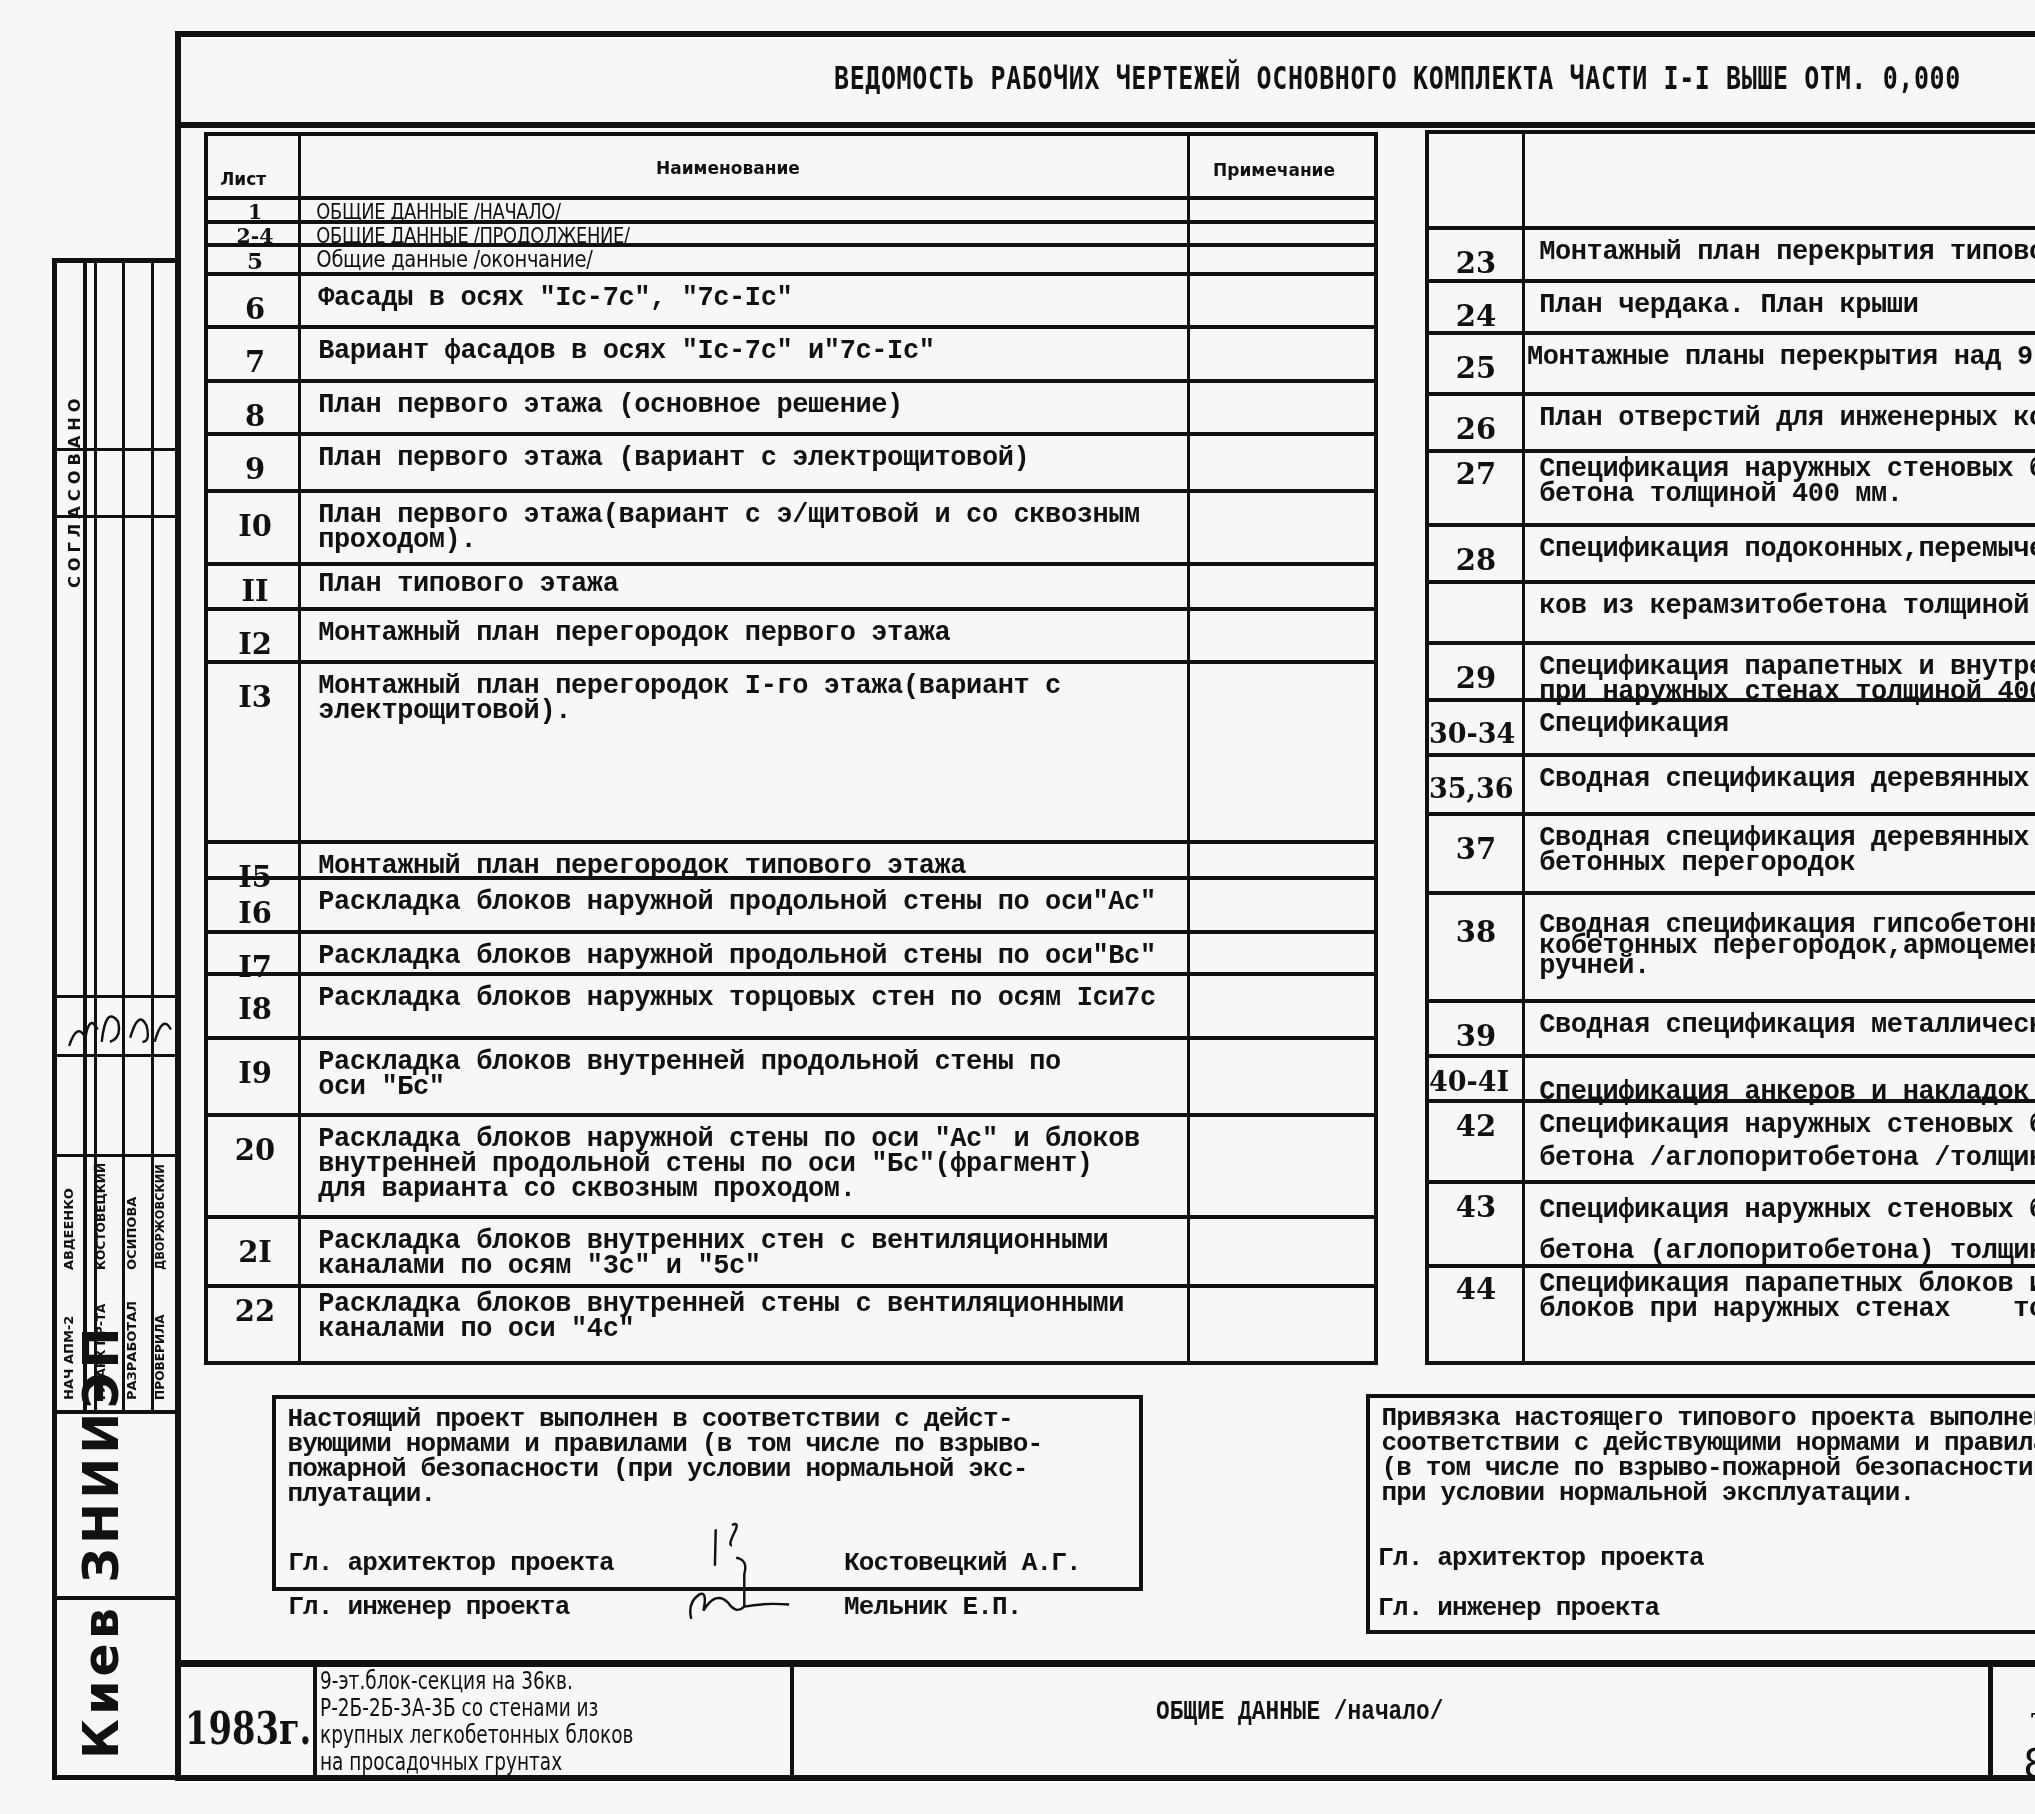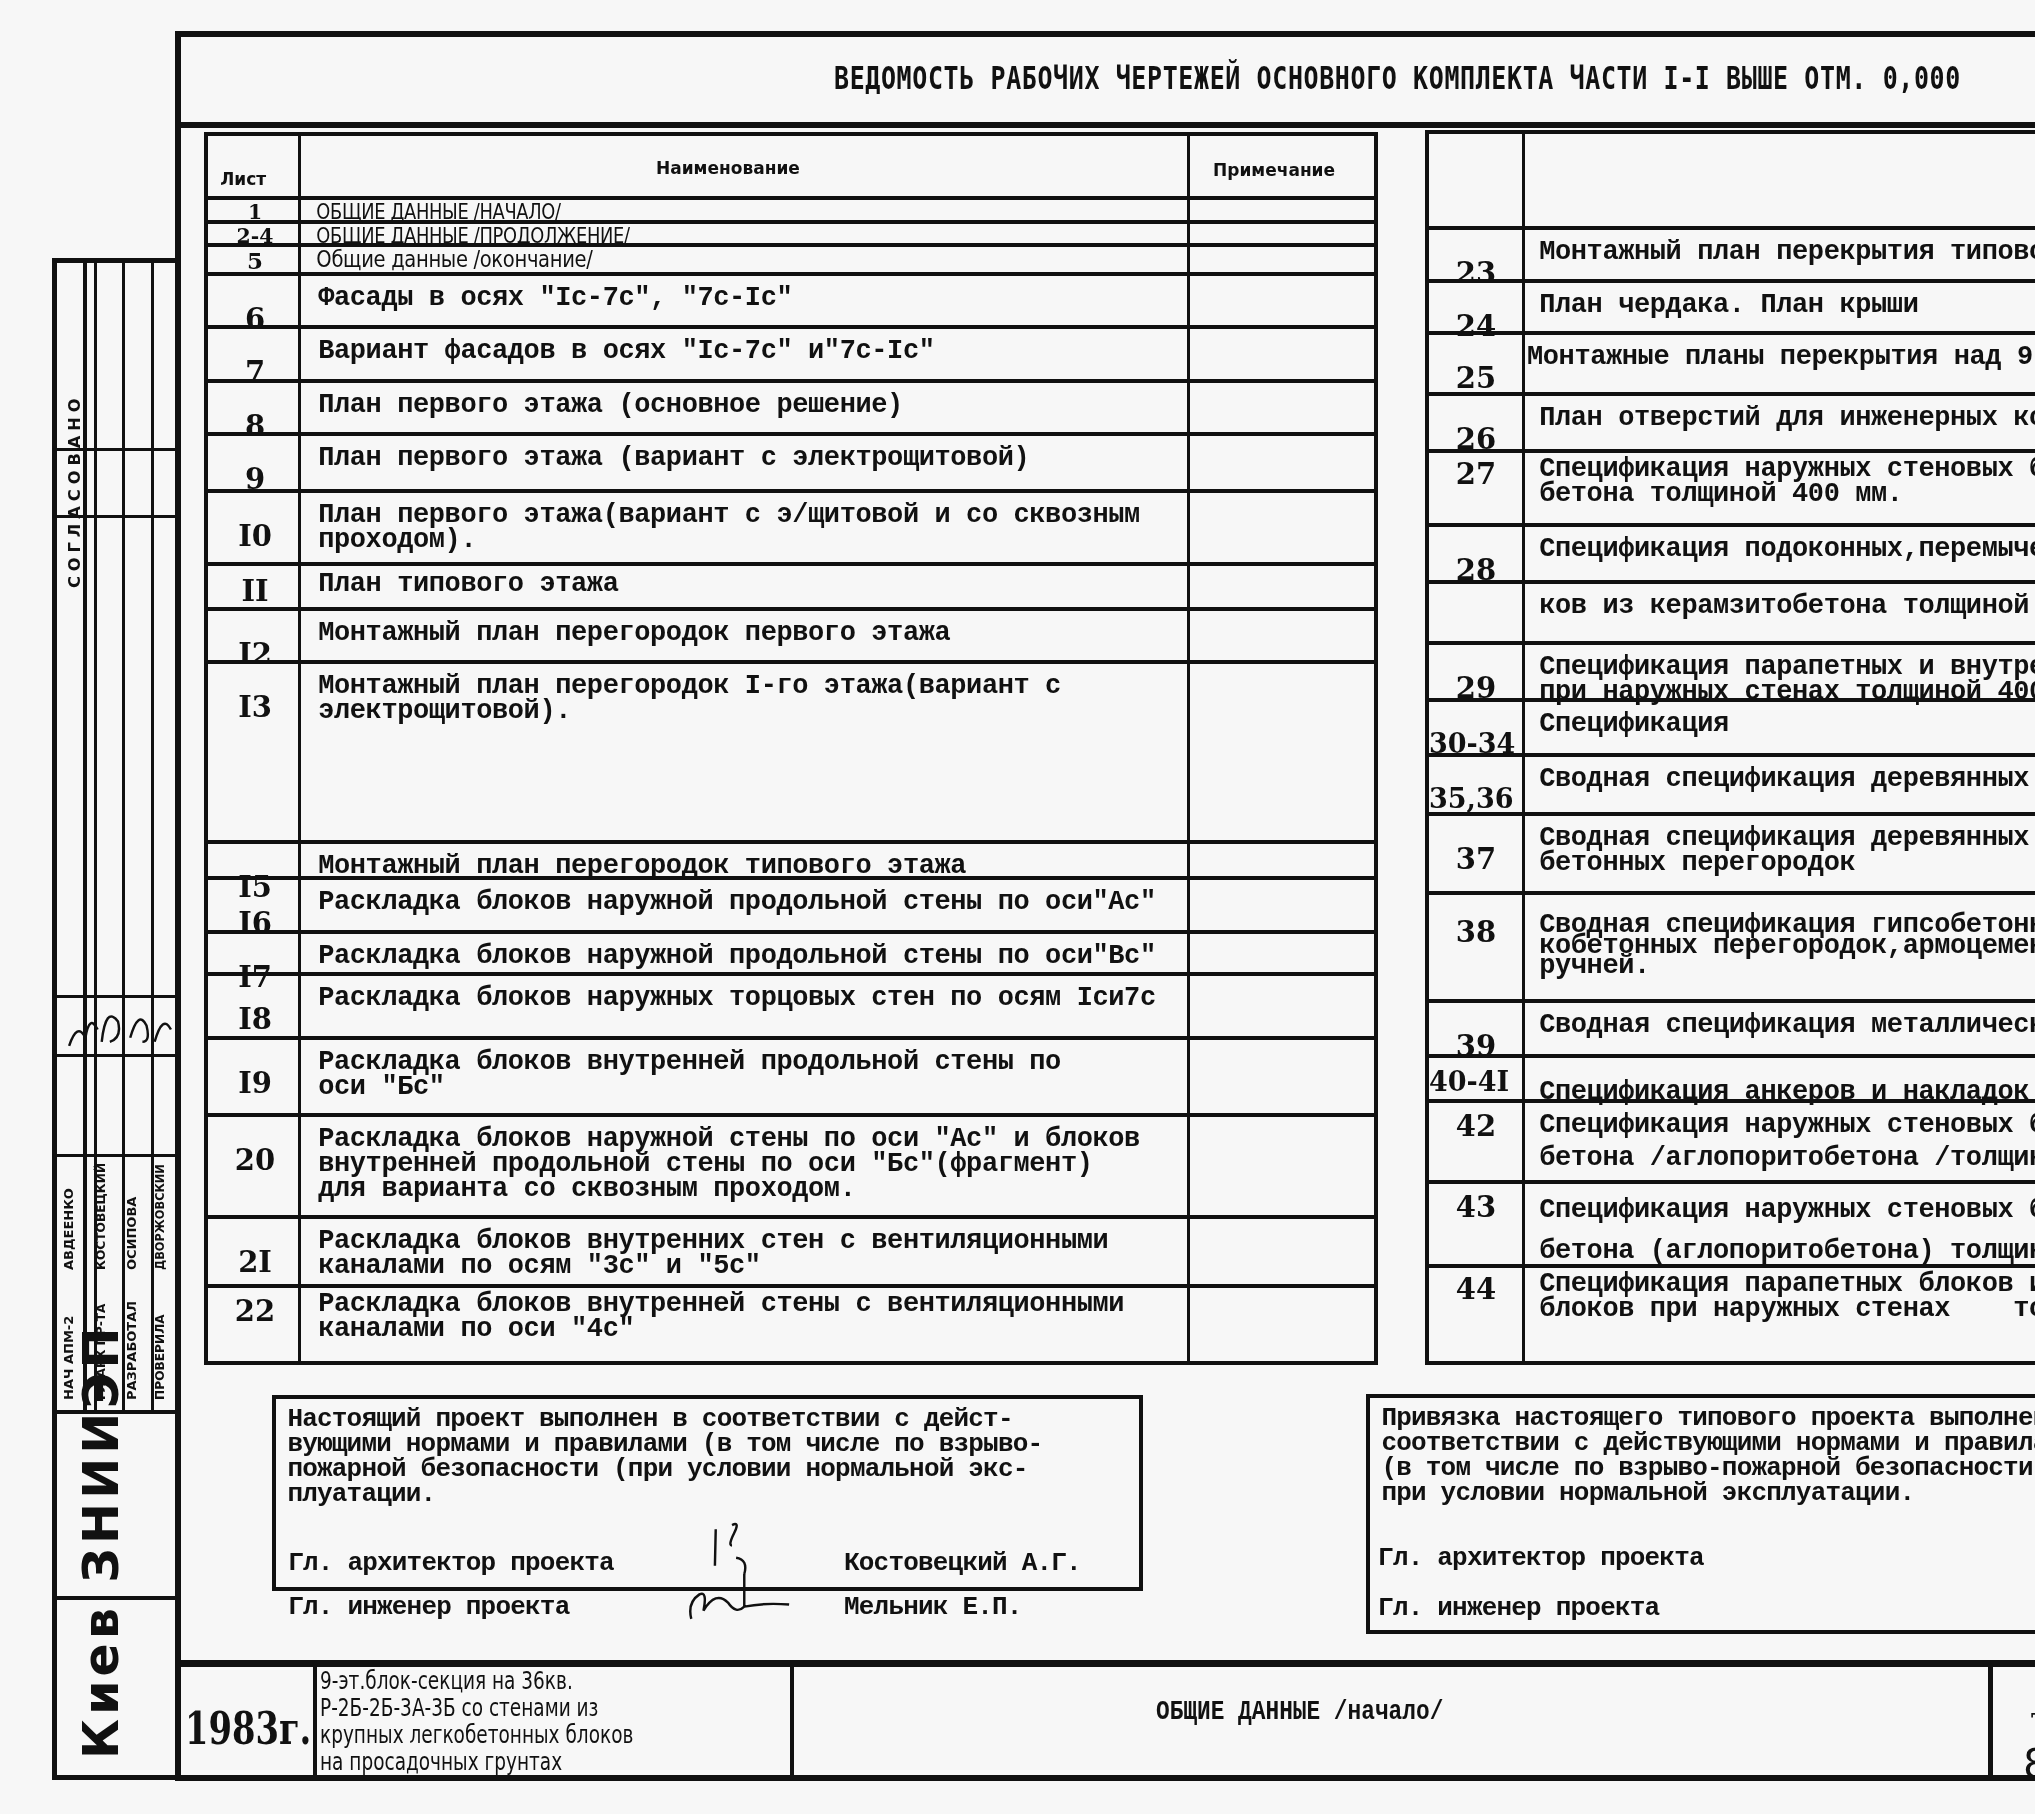--- a/index.html
+++ b/index.html
@@ -9,21 +9,21 @@
   .hl { position:absolute; background:#111; }
   .vl { position:absolute; background:#111; }
   .txt { position:absolute; white-space:nowrap; font-weight:bold; }
 
   
   #header-title { left:834px; top:59px; font-size:32px; letter-spacing:0.8px; transform:scaleX(0.78); transform-origin:left top; }
 
   
   .tbl { position:absolute; border:4.9px solid #111; box-sizing:border-box; }
   .row { position:absolute; left:0; right:0; border-top:4.1px solid #111; box-sizing:border-box; }
-  .cell-no { position:absolute; left:0; width:94px; top:0; bottom:0; display:flex; align-items:flex-start; justify-content:center; padding-top:26px; font-size:29px; font-weight:bold; box-sizing:border-box; font-family:"DejaVu Serif", serif; }
+  .cell-no { position:absolute; left:0; width:94px; top:0; bottom:0; display:flex; align-items:flex-start; justify-content:center; padding-top:16px; font-size:29px; font-weight:bold; box-sizing:border-box; font-family:"DejaVu Serif", serif; }
   .cell-name { position:absolute; left:98px; top:0; bottom:0; padding:9.8px 0 0 12.2px; font-size:27px; line-height:25px; font-weight:bold; white-space:pre; box-sizing:border-box; letter-spacing:-0.4px; font-family:"Liberation Mono", monospace; }
   .cell-name.hand { font-weight:normal; font-size:24.4px; font-family:"DejaVu Sans", sans-serif; transform:scaleX(0.85); transform-origin:left top; }
   .col-line { position:absolute; top:0; bottom:0; width:3.3px; background:#111; }
   .th { position:absolute; font-size:17px; font-weight:bold; font-family:"DejaVu Sans", sans-serif; }
 
   
   .note { position:absolute; border:4.9px solid #111; box-sizing:border-box; padding:8.1px 11.4px; }
   .note .p { font-size:26px; line-height:25px; font-weight:bold; white-space:pre; font-family:"Liberation Mono", monospace; letter-spacing:-0.8px; }
   .note .sig { position:absolute; font-size:26px; font-weight:bold; white-space:nowrap; font-family:"Liberation Mono", monospace; letter-spacing:-0.8px; }
 

